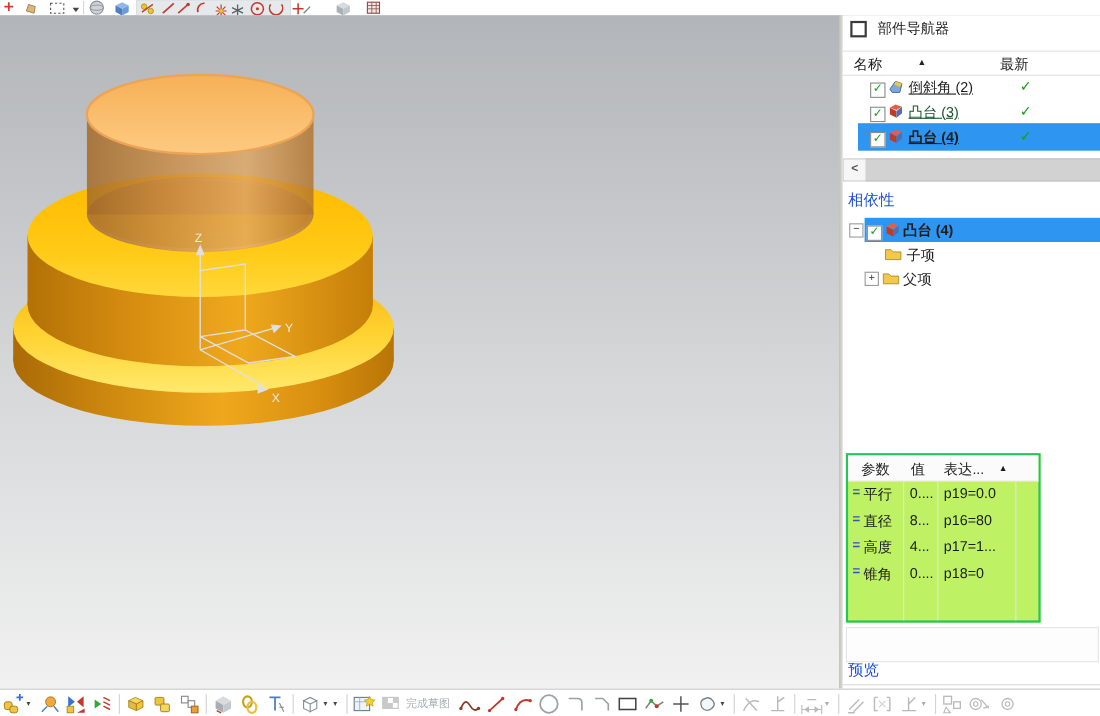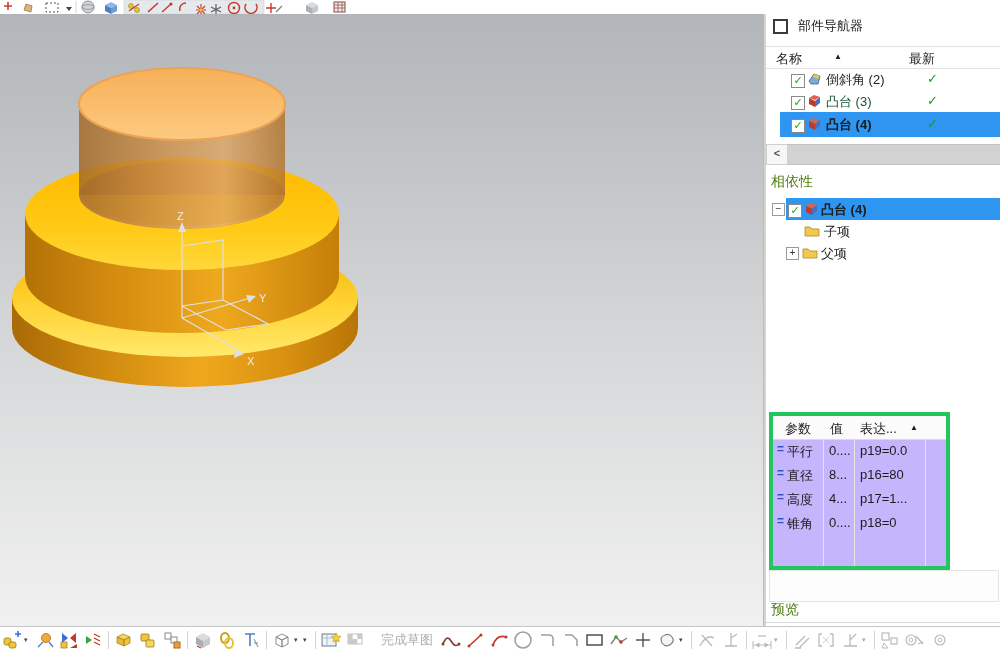--- a/index.html
+++ b/index.html
@@ -22,38 +22,38 @@
   .panel{position:absolute;left:766px;top:14px;width:234px;height:612px;background:#fff;font-size:13px;color:#1c1c1c;}
   .pn-title{position:absolute;left:0;top:2px;height:20px;display:flex;align-items:center;}
   .pn-title .sq{width:11px;height:11px;border:2px solid #3a3a3a;margin-left:7px;margin-right:10px;}
   .pn-head{position:absolute;left:0;top:32px;width:234px;height:21px;border-top:1px solid #e2e2e2;border-bottom:1px solid #e2e2e2;}
   .pn-head .c1{position:absolute;left:10px;top:3px;font-family:Liberation Mono, monospace;}
   .pn-head .sort{position:absolute;left:68px;top:5px;font-size:8px;color:#222;}
   .pn-head .c2{position:absolute;left:143px;top:3px;}
   .pn-row{position:absolute;left:0;width:234px;height:22px;}
   .pn-row .cb{position:absolute;left:25px;top:4px;}
   .pn-row .ficon{position:absolute;left:41px;top:3px;}
-  .pn-row .lbl{position:absolute;left:60px;top:3px;white-space:nowrap;}
+  .pn-row .lbl{position:absolute;left:60px;top:3px;white-space:nowrap;text-decoration:underline;}
   .pn-row .st{position:absolute;left:161px;top:3px;color:#18a018;font-size:13px;}
   .sel{background:#2e95f0;}
   .red{color:#14532d;}
   .cbx{display:inline-block;width:12px;height:12px;background:#fff;border:1px solid #8a8a8a;
     color:#18a018;font-size:11px;line-height:11px;text-align:center;font-weight:bold;}
   .hscroll{position:absolute;left:0;top:130px;width:234px;height:19px;background:#eaeaea;}
   .hscroll .btn{position:absolute;left:0;top:0;width:20px;height:19px;background:#f6f6f6;border:1px solid #cfcfcf;
     font-size:11px;color:#555;text-align:center;line-height:17px;font-weight:bold;}
   .hscroll .track{position:absolute;left:21px;top:0;width:213px;height:19px;background:#d2d2d2;border-top:1px solid #c2c2c2;border-bottom:1px solid #c2c2c2;}
-  .sec-title{color:#4d7c0f;font-size:14px;}
+  .sec-title{color:#1d4ed8;font-size:14px;}
   .dep-title{position:absolute;left:5px;top:159px;}
   .dep-row{position:absolute;left:0;width:234px;height:22px;}
   .dep-sel{position:absolute;left:20px;top:0;right:0;bottom:0;background:#2e95f0;}
   .pm{display:inline-block;width:11px;height:11px;border:1px solid #9a9a9a;background:#fff;
     font-size:10px;line-height:9px;text-align:center;color:#333;}
   .details-title{position:absolute;left:5px;top:373px;margin-top:41px;}
-  .dtable{position:absolute;left:3px;top:398px;width:173px;height:150px;border:4px solid #22c55e;background:#c4b5fd;}
+  .dtable{position:absolute;left:3px;top:398px;width:173px;height:150px;border:2px solid #22c55e;background:#bef264;}
   .dtable .hrow{position:absolute;left:0;top:0;width:100%;height:23px;border-bottom:1px solid #dcdcdc;background:#fbfbfb;}
   .dtable .h1{position:absolute;left:12px;top:4px;}
   .dtable .h2{position:absolute;left:57px;top:4px;}
   .dtable .h3{position:absolute;left:87px;top:4px;}
   .dtable .hsort{position:absolute;left:137px;top:7px;font-size:8px;}
   .dtable .cline{position:absolute;top:0;bottom:0;width:1px;background:#e3e3e3;}
   .drow{position:absolute;left:0;width:100%;height:24px;font-size:13px;}
   .drow .eq{position:absolute;left:4px;top:3px;color:#2c55c8;font-weight:bold;font-size:12px;}
   .drow .p{position:absolute;left:14px;top:4px;}
   .drow .v{position:absolute;left:56px;top:4px;}
@@ -62,21 +62,21 @@
   .prev-title{position:absolute;left:5px;top:587px;}
   .prev-line{position:absolute;left:0;top:608px;width:234px;height:1px;background:#d9d9d9;}
 
   
   .bottom-toolbar{position:absolute;left:0;top:626px;width:1000px;height:25px;background:#fff;
     border-top:1px solid #c6c6c6;display:flex;align-items:center;overflow:hidden;}
   .bt-i{width:24px;height:22px;display:flex;align-items:center;justify-content:center;flex:0 0 auto;}
   .bt-sep{width:1px;height:18px;background:#d2d2d2;margin:0 3px;flex:0 0 auto;}
   .bt-dd{width:9px;font-size:7px;color:#444;flex:0 0 auto;}
   .dis{opacity:.45;filter:grayscale(1);}
-  .finish-lbl{color:#a9adb2;font-size:13px;margin:0 6px 0 14px;white-space:nowrap;flex:0 0 auto;}
+  .finish-lbl{color:#a9adb2;font-size:10px;margin:0 6px 0 2px;white-space:nowrap;flex:0 0 auto;}
   text{font-family:"Liberation Sans","DejaVu Sans",sans-serif;}
 </style>
 </head>
 <body>
 
 <div class="app">
 
   <div class="top-toolbar">
     <svg width="360" height="14" viewBox="0 6 360 14">
       <g>

